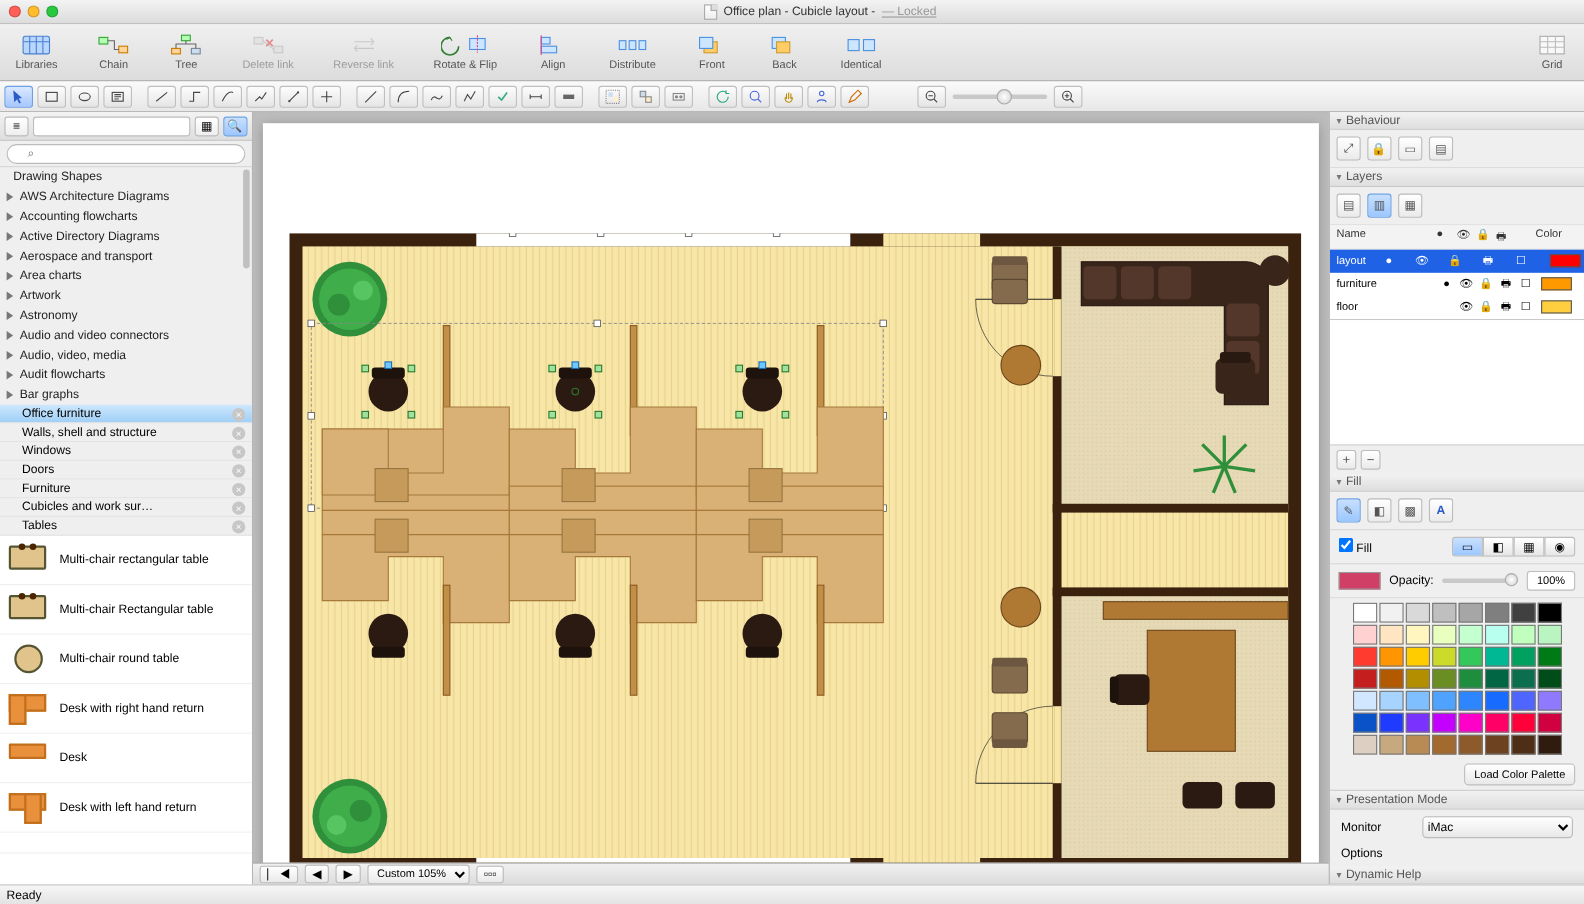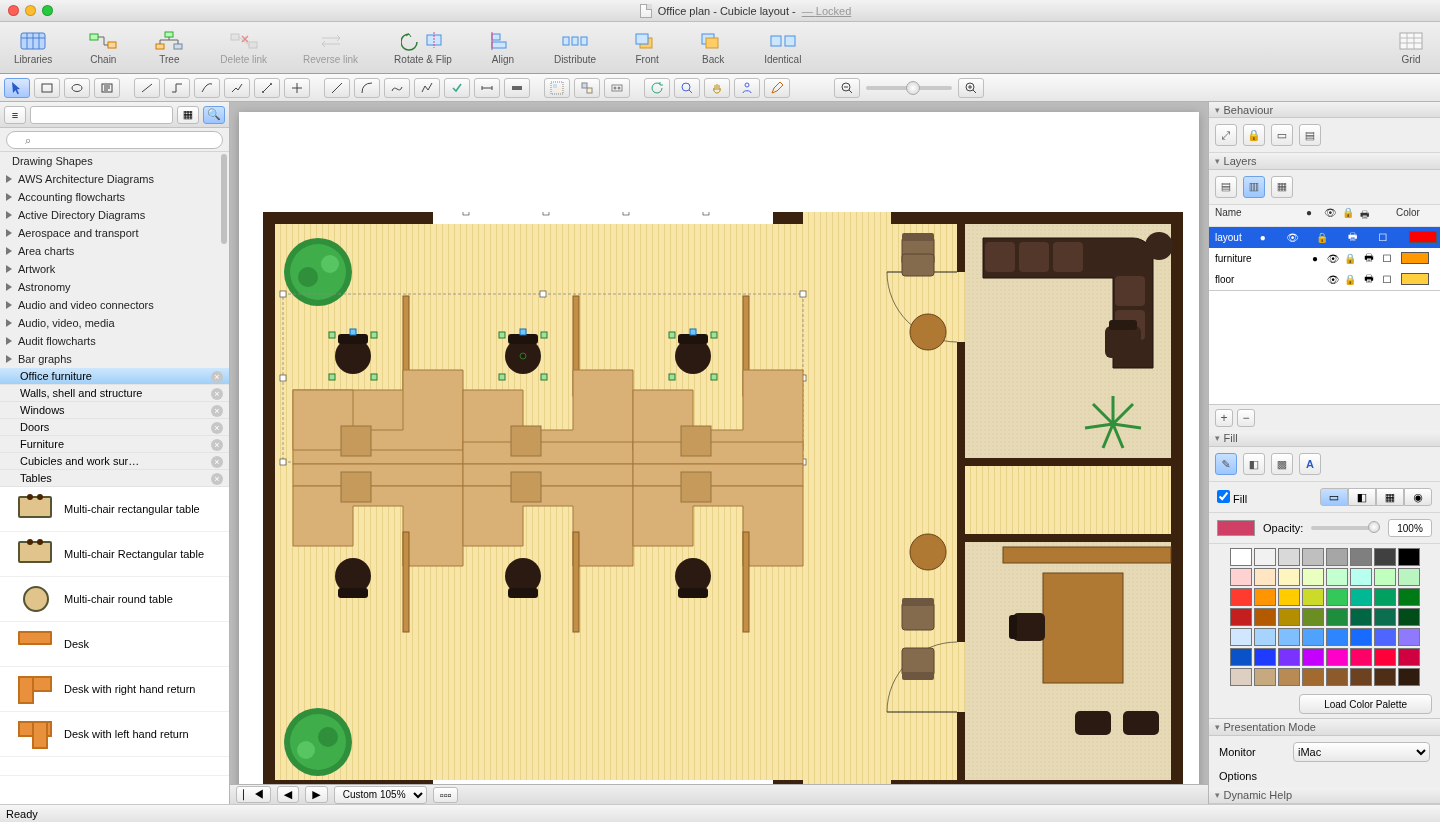--- a/index.html
+++ b/index.html
@@ -42,21 +42,21 @@
 .left-list { overflow-y:auto; position:relative; }
 .left-list .scrollbar { position:absolute; right:2px; top:2px; width:6px; height:90px; background:#c0c0c0; border-radius:3px; }
 .cat { padding: 3px 6px 3px 18px; font-size:11px; color:#222; position:relative; cursor:default; white-space:nowrap; overflow:hidden; text-overflow:ellipsis; }
 .cat::before { content:''; position:absolute; left:6px; top:5px; border-style:solid; border-width:4px 0 4px 6px; border-color: transparent transparent transparent #777; }
 .cat.plain::before { display:none; }
 .cat.plain { padding-left: 12px; }
 .subcat { padding: 2px 22px 2px 20px; font-size:11px; background:#efefef; border-bottom:1px solid #e3e3e3; position:relative; }
 .subcat.selected { background: linear-gradient(#cde7fd,#a0cff7); font-weight:500; }
 .subcat .x { position:absolute; right:6px; top:3px; width:12px; height:12px; border-radius:50%; background:#c7c7c7; color:#fff; font-size:9px; line-height:12px; text-align:center; }
 .shape-list { background:#fff; }
-.shape { display:flex; align-items:center; gap:10px; padding:9px 18px; border-bottom:1px solid #efefef; }
+.shape { display:flex; align-items:center; gap:10px; padding:9px 8px; border-bottom:1px solid #efefef; }
 .shape .thumb { width:36px; height:26px; }
 .shape .name { font-size:11px; }
 
 .canvas-area { flex:1; display:flex; flex-direction:column; background:#aaa; }
 .canvas-scroll { flex:1; display:flex; position:relative; overflow:hidden; background:#bcbcbc; }
 .canvas-scroll .page { margin: 10px auto; width: 960px; height: 750px; background:#fff; box-shadow: 0 2px 10px rgba(0,0,0,.25); position:relative; }
 .plan-wrap { position:absolute; left:24px; top:100px; width:920px; height:580px; }
 .plan { width:100%; height:100%; }
 .status { height:20px; background:linear-gradient(#f0f0f0,#dcdcdc); border-top:1px solid #b3b3b3; display:flex; align-items:center; padding:0 6px; gap:6px; font-size:11px; }
 .status .seg { border:1px solid #bcbcbc; border-radius:3px; padding:1px 6px; background:linear-gradient(#fff,#e9e9e9); display:flex; align-items:center; gap:4px; }
@@ -80,21 +80,21 @@
 .fill-ctrl { padding:6px 8px; border-bottom:1px solid #d7d7d7; display:flex; align-items:center; gap:8px; }
 .fill-ctrl .sw { width:38px; height:16px; border:1px solid #999; background:#cf3f66; }
 .fill-ctrl input[type=text]{ width:44px; height:18px; border:1px solid #bcbcbc; border-radius:3px; font-size:10px; text-align:center; }
 .fill-seg { margin-left:auto; display:flex; }
 .fill-seg .seg-b { width:28px; height:18px; border:1px solid #bcbcbc; background:linear-gradient(#fff,#e6e6e6); display:flex; align-items:center; justify-content:center;}
 .fill-seg .seg-b:first-child{ border-radius:3px 0 0 3px; background:linear-gradient(#c8e0ff,#9bc7ff);}
 .fill-seg .seg-b:last-child{ border-radius:0 3px 3px 0; }
 .palette { padding: 4px 6px; display:grid; grid-template-columns: repeat(8, 22px); grid-auto-rows:18px; gap:2px; justify-content:center; background:#efefef; }
 .palette span { border:1px solid #777; }
 .load-pal { padding:4px 8px; display:flex; justify-content:flex-end; border-bottom:1px solid #c9c9c9; }
-.load-pal button { height:20px; font-size:10px; padding:0 24px; border:1px solid #bcbcbc; border-radius:4px; background:linear-gradient(#fff,#e8e8e8); }
+.load-pal button { height:20px; font-size:10px; padding:0 8px; border:1px solid #bcbcbc; border-radius:4px; background:linear-gradient(#fff,#e8e8e8); }
 .pres { padding:6px 10px; display:flex; flex-direction:column; gap:8px; font-size:11px; }
 .pres .row { display:flex; align-items:center; gap:20px; }
 .pres select { flex:1; height:20px; border:1px solid #bcbcbc; border-radius:4px; background:linear-gradient(#fff,#e8e8e8); font-size:11px; }
 .pres .option-rows { display:flex; flex-direction:column; gap:6px; }
 .pres .option-rows .orow { display:flex; align-items:center; gap:6px; }
 .pres input[type=checkbox]{ width:14px; height:14px; }
 .pres .timebox { width:56px; height:18px; border:1px solid #bcbcbc; border-radius:3px; font-size:10px; text-align:center; }
 
 
 .th-rect { width:34px; height:22px; border:2px solid #553; border-radius:2px; background: #e0c48b; position:relative; }
@@ -453,29 +453,29 @@
           <span class="name">Multi-chair Rectangular table</span>
         </div>
       <div class="shape">
           <div class="thumb">
             <div class="th-round"></div>
           </div>
           <span class="name">Multi-chair round table</span>
         </div>
       <div class="shape">
           <div class="thumb">
+            <div class="th-l"></div>
+          </div>
+          <span class="name">Desk with right hand return</span>
+        </div>
+      <div class="shape">
+          <div class="thumb">
             <div class="th-desk"></div>
           </div>
           <span class="name">Desk</span>
-        </div>
-      <div class="shape">
-          <div class="thumb">
-            <div class="th-l"></div>
-          </div>
-          <span class="name">Desk with right hand return</span>
         </div>
       <div class="shape">
           <div class="thumb">
             <div class="th-l flip"></div>
           </div>
           <span class="name">Desk with left hand return</span>
         </div>
       <div class="shape"></div>
     </div>
   </div>

